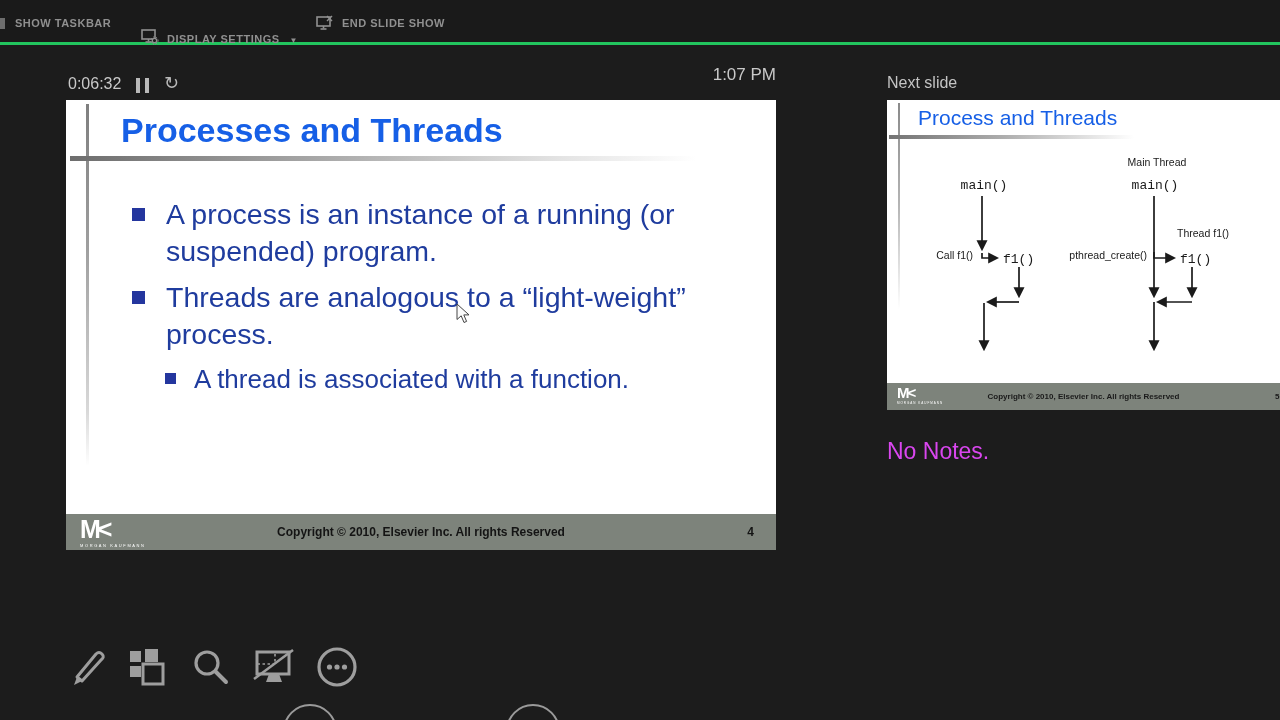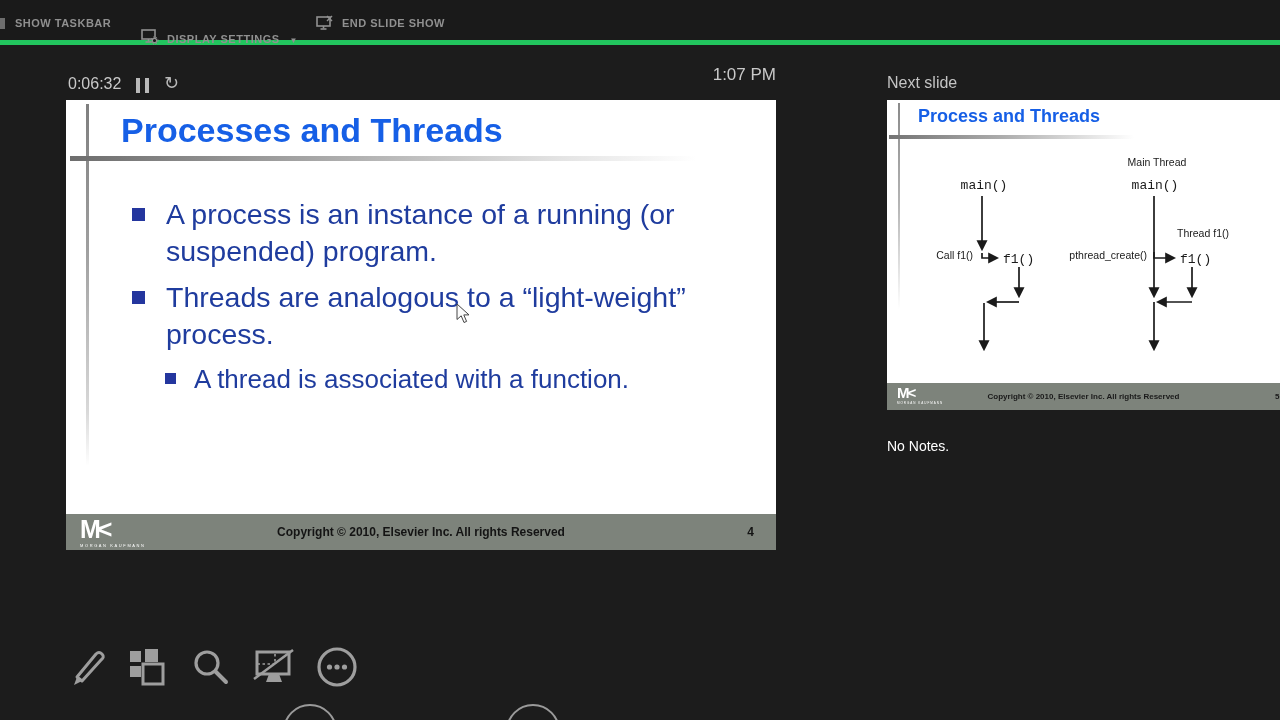--- a/index.html
+++ b/index.html
@@ -1,21 +1,21 @@
 <!DOCTYPE html>
 <html><head>
 <meta charset="utf-8">
 <style>
   * { margin:0; padding:0; box-sizing:border-box; }
   html,body { width:1280px; height:720px; overflow:hidden; }
   body { background:#1c1c1c; font-family:"Liberation Sans", sans-serif; }
   .screen { position:relative; width:1280px; height:720px; background:#1c1c1c; overflow:hidden; }
 
   
-  .topbar { position:absolute; left:0; top:0; width:1280px; height:45px; background:#1a1a1a; border-bottom:5px solid #22c55e; }
+  .topbar { position:absolute; left:0; top:0; width:1280px; height:45px; background:#1a1a1a; border-bottom:3px solid #22c55e; }
   .tb-item { position:absolute; top:0; height:45px; display:flex; align-items:center; gap:8px; color:#909090; font-size:11px; font-weight:bold; letter-spacing:.5px; cursor:default; }
   .tb-item svg { display:block; }
   .tb-caret { font-size:8px; margin-left:2px; }
   .edge-sliver { position:absolute; left:0; top:18px; width:5px; height:11px; background:#6e6e6e; }
 
   
   .timer-text { position:absolute; left:68px; top:75px; color:#c9c9c9; font-size:16px; }
   .pause-btn { position:absolute; left:136px; top:78px; width:18px; height:15px; display:flex; gap:5px; cursor:pointer; }
   .pause-btn i { display:block; width:4px; height:15px; background:#b9b9b9; }
   .restart-btn { position:absolute; left:164px; top:72px; color:#b9b9b9; font-size:18px; cursor:pointer; font-family:"DejaVu Sans", sans-serif; }
@@ -38,33 +38,33 @@
   .mk-logo .mk-cap { display:block; font-size:4px; letter-spacing:1.6px; margin-top:2px; }
   .footer-copy { position:absolute; left:0; top:11px; width:710px; text-align:center; color:#141414; font-size:12px; font-weight:bold; }
   .footer-page { position:absolute; right:22px; top:11px; color:#141414; font-size:12px; font-weight:bold; }
 
   .cursor { position:absolute; left:456px; top:303px; }
 
   
   .next-label { position:absolute; left:887px; top:74px; color:#c4c4c4; font-size:16px; }
   .preview { position:absolute; left:887px; top:100px; width:393px; height:310px; background:#ffffff; overflow:hidden; }
   .pv-vline { position:absolute; left:11px; top:3px; width:2px; height:206px; background:linear-gradient(#8a8a8a, #b5b5b5 50%, rgba(225,225,225,0)); }
-  .pv-title { position:absolute; left:31px; top:6px; font-size:18px; font-weight:bold; color:#165fe6; white-space:nowrap; }
+  .pv-title { position:absolute; left:31px; top:6px; font-size:21px; font-weight:normal; color:#165fe6; white-space:nowrap; }
   .pv-hline { position:absolute; left:2px; top:35px; width:245px; height:4px; background:linear-gradient(to right, #747474, #ababab 45%, rgba(240,240,240,0)); }
   .pv-diagram { position:absolute; left:0; top:0; }
   .pv-diagram .mono { font-family:"Liberation Mono", monospace; font-size:13px; fill:#1a1a1a; }
   .pv-diagram .lbl { font-family:"Liberation Sans", sans-serif; font-size:10.5px; fill:#1a1a1a; }
   .pv-footer { position:absolute; left:0; bottom:0; width:393px; height:27px; background:#7d837b; }
   .pv-footer .mk-logo { left:10px; top:2px; }
   .pv-footer .mk { font-size:15px; letter-spacing:-2px; }
   .pv-footer .mk-cap { font-size:3px; letter-spacing:1px; margin-top:1px; }
   .pv-copy { position:absolute; left:0; top:9px; width:393px; text-align:center; color:#1a1a1a; font-size:8px; font-weight:bold; }
   .pv-page { position:absolute; left:388px; top:9px; color:#1a1a1a; font-size:8px; font-weight:bold; }
 
-  .notes-text { position:absolute; left:887px; top:438px; color:#ffffff; font-size:14px; }
+  .notes-text { position:absolute; left:887px; top:438px; color:#d946ef; font-size:23px; }
 
   
   .tool { position:absolute; top:645px; width:44px; height:44px; cursor:pointer; }
   .tool svg { display:block; }
 
   
   .nav-circle { position:absolute; top:704px; width:54px; height:54px; border:2.5px solid #9a9a9a; border-radius:50%; }
 </style>
 </head>
 <body>

